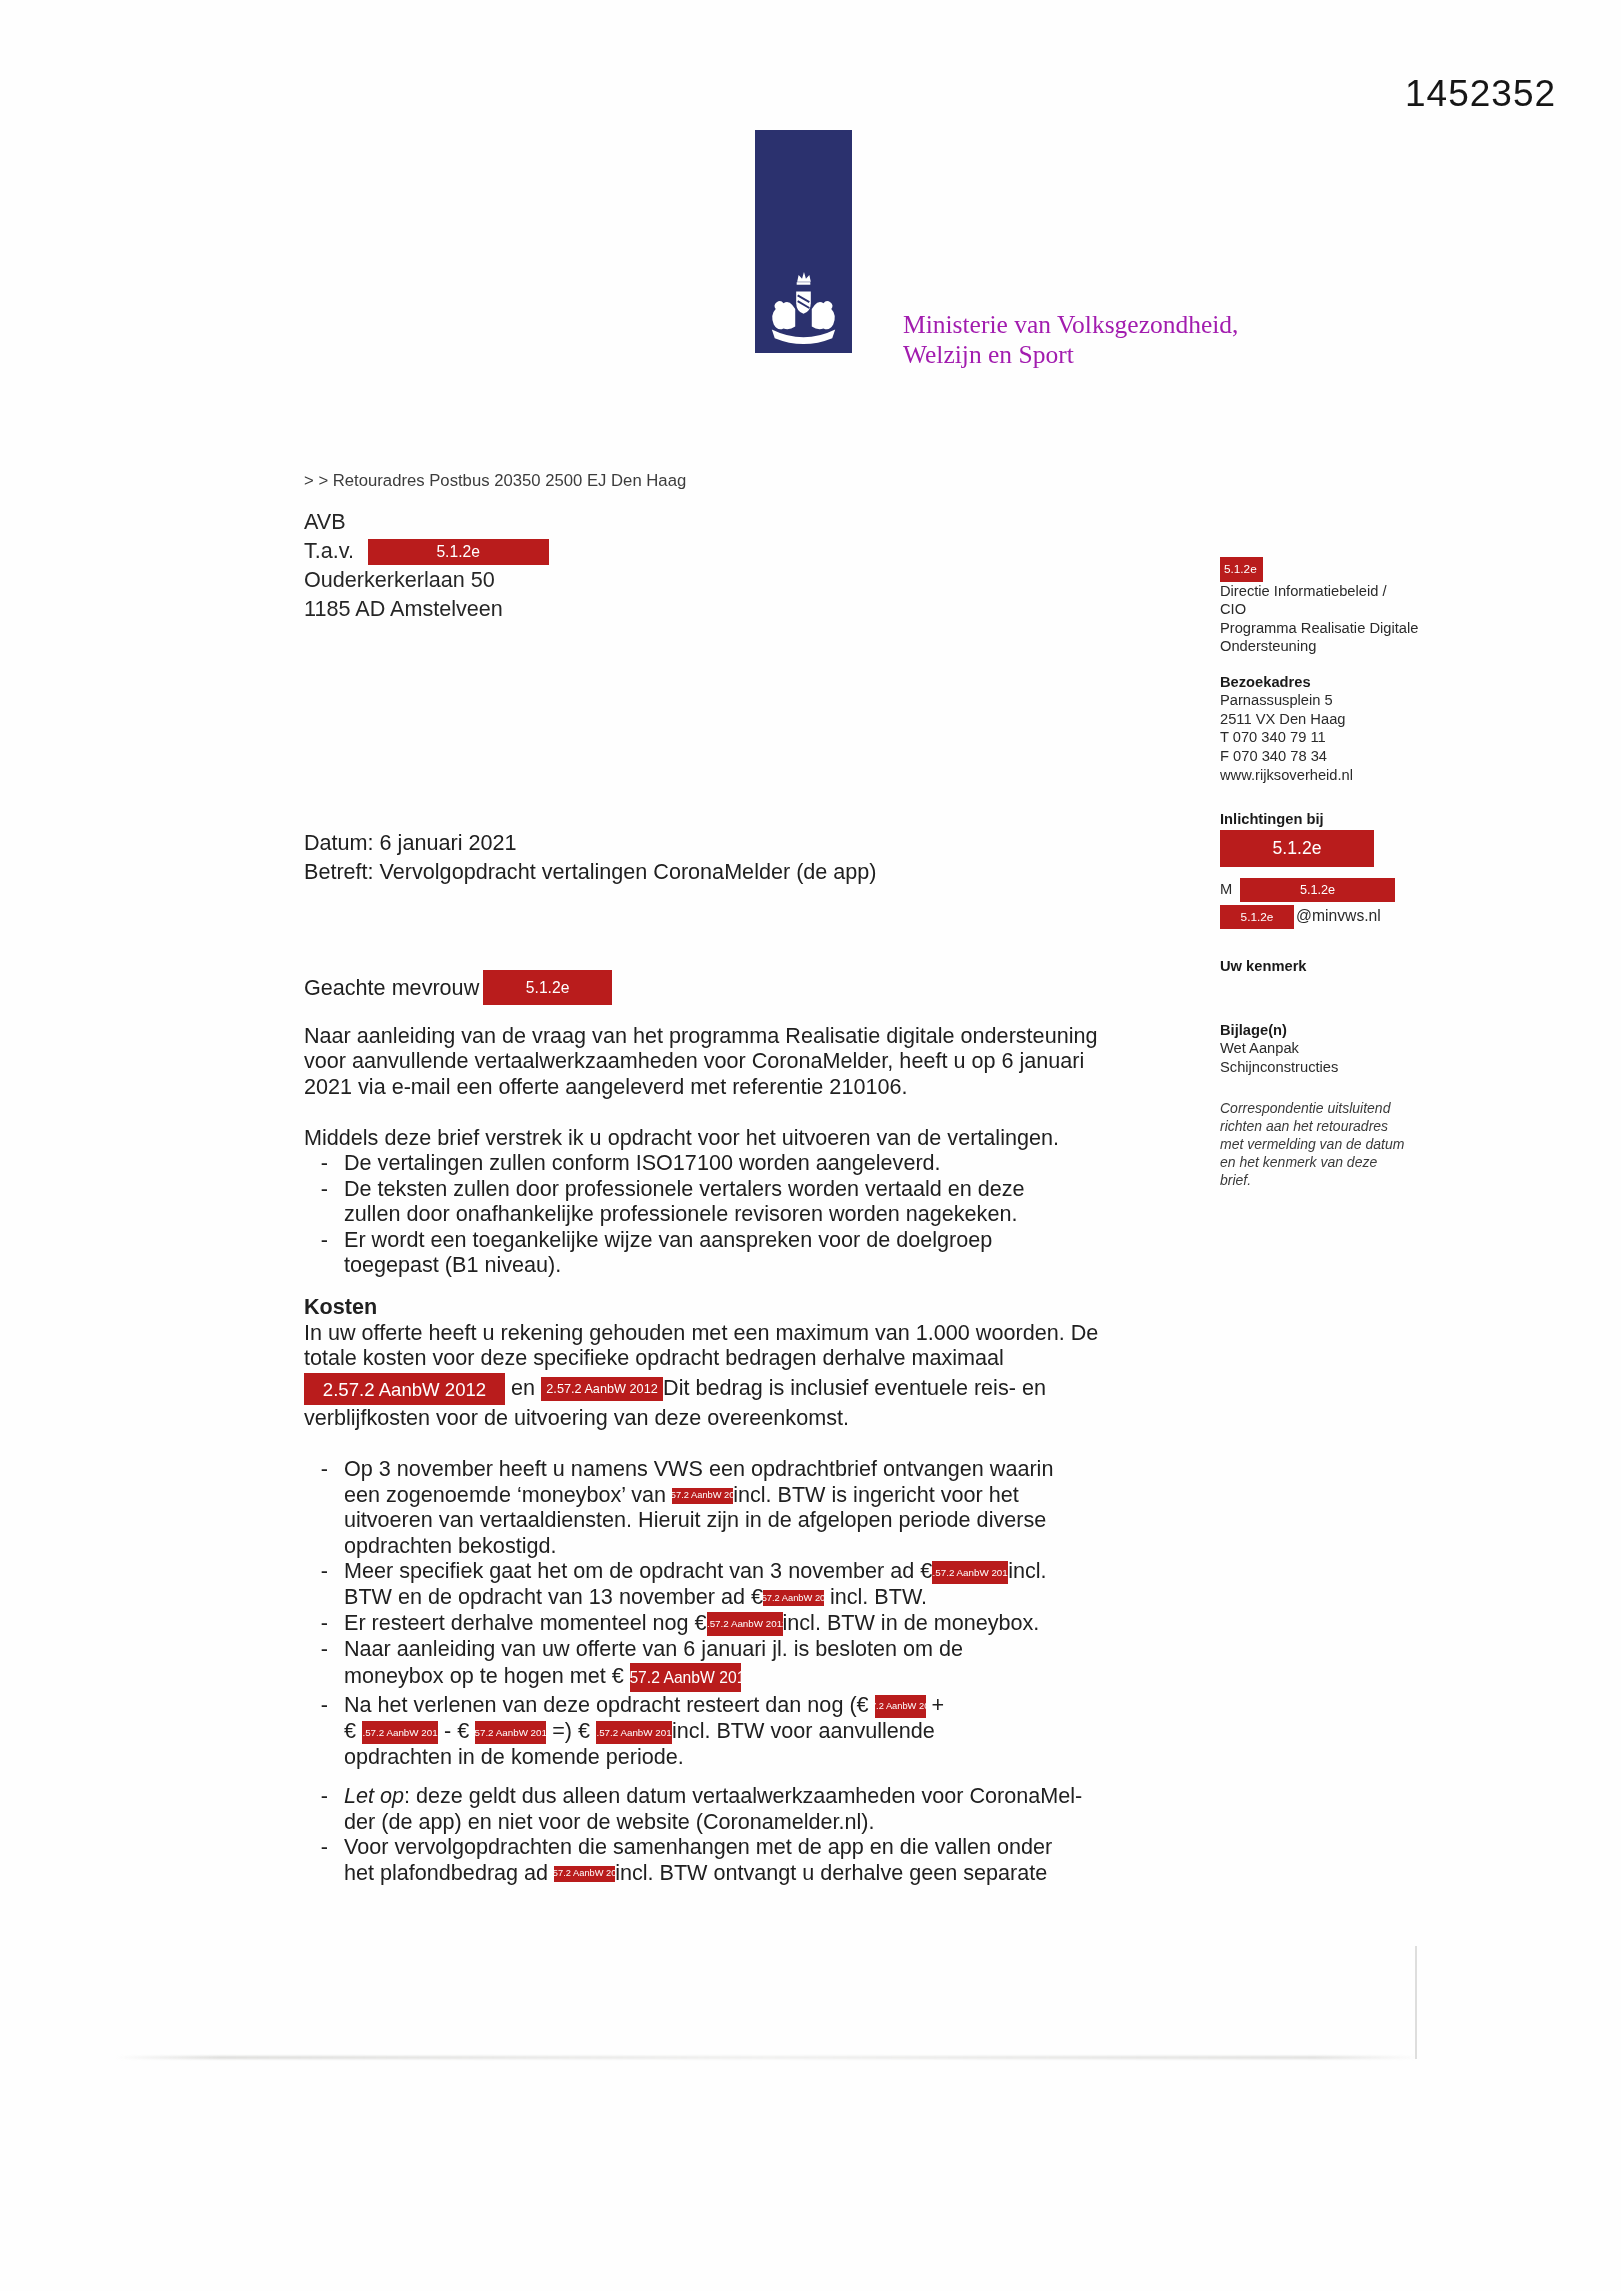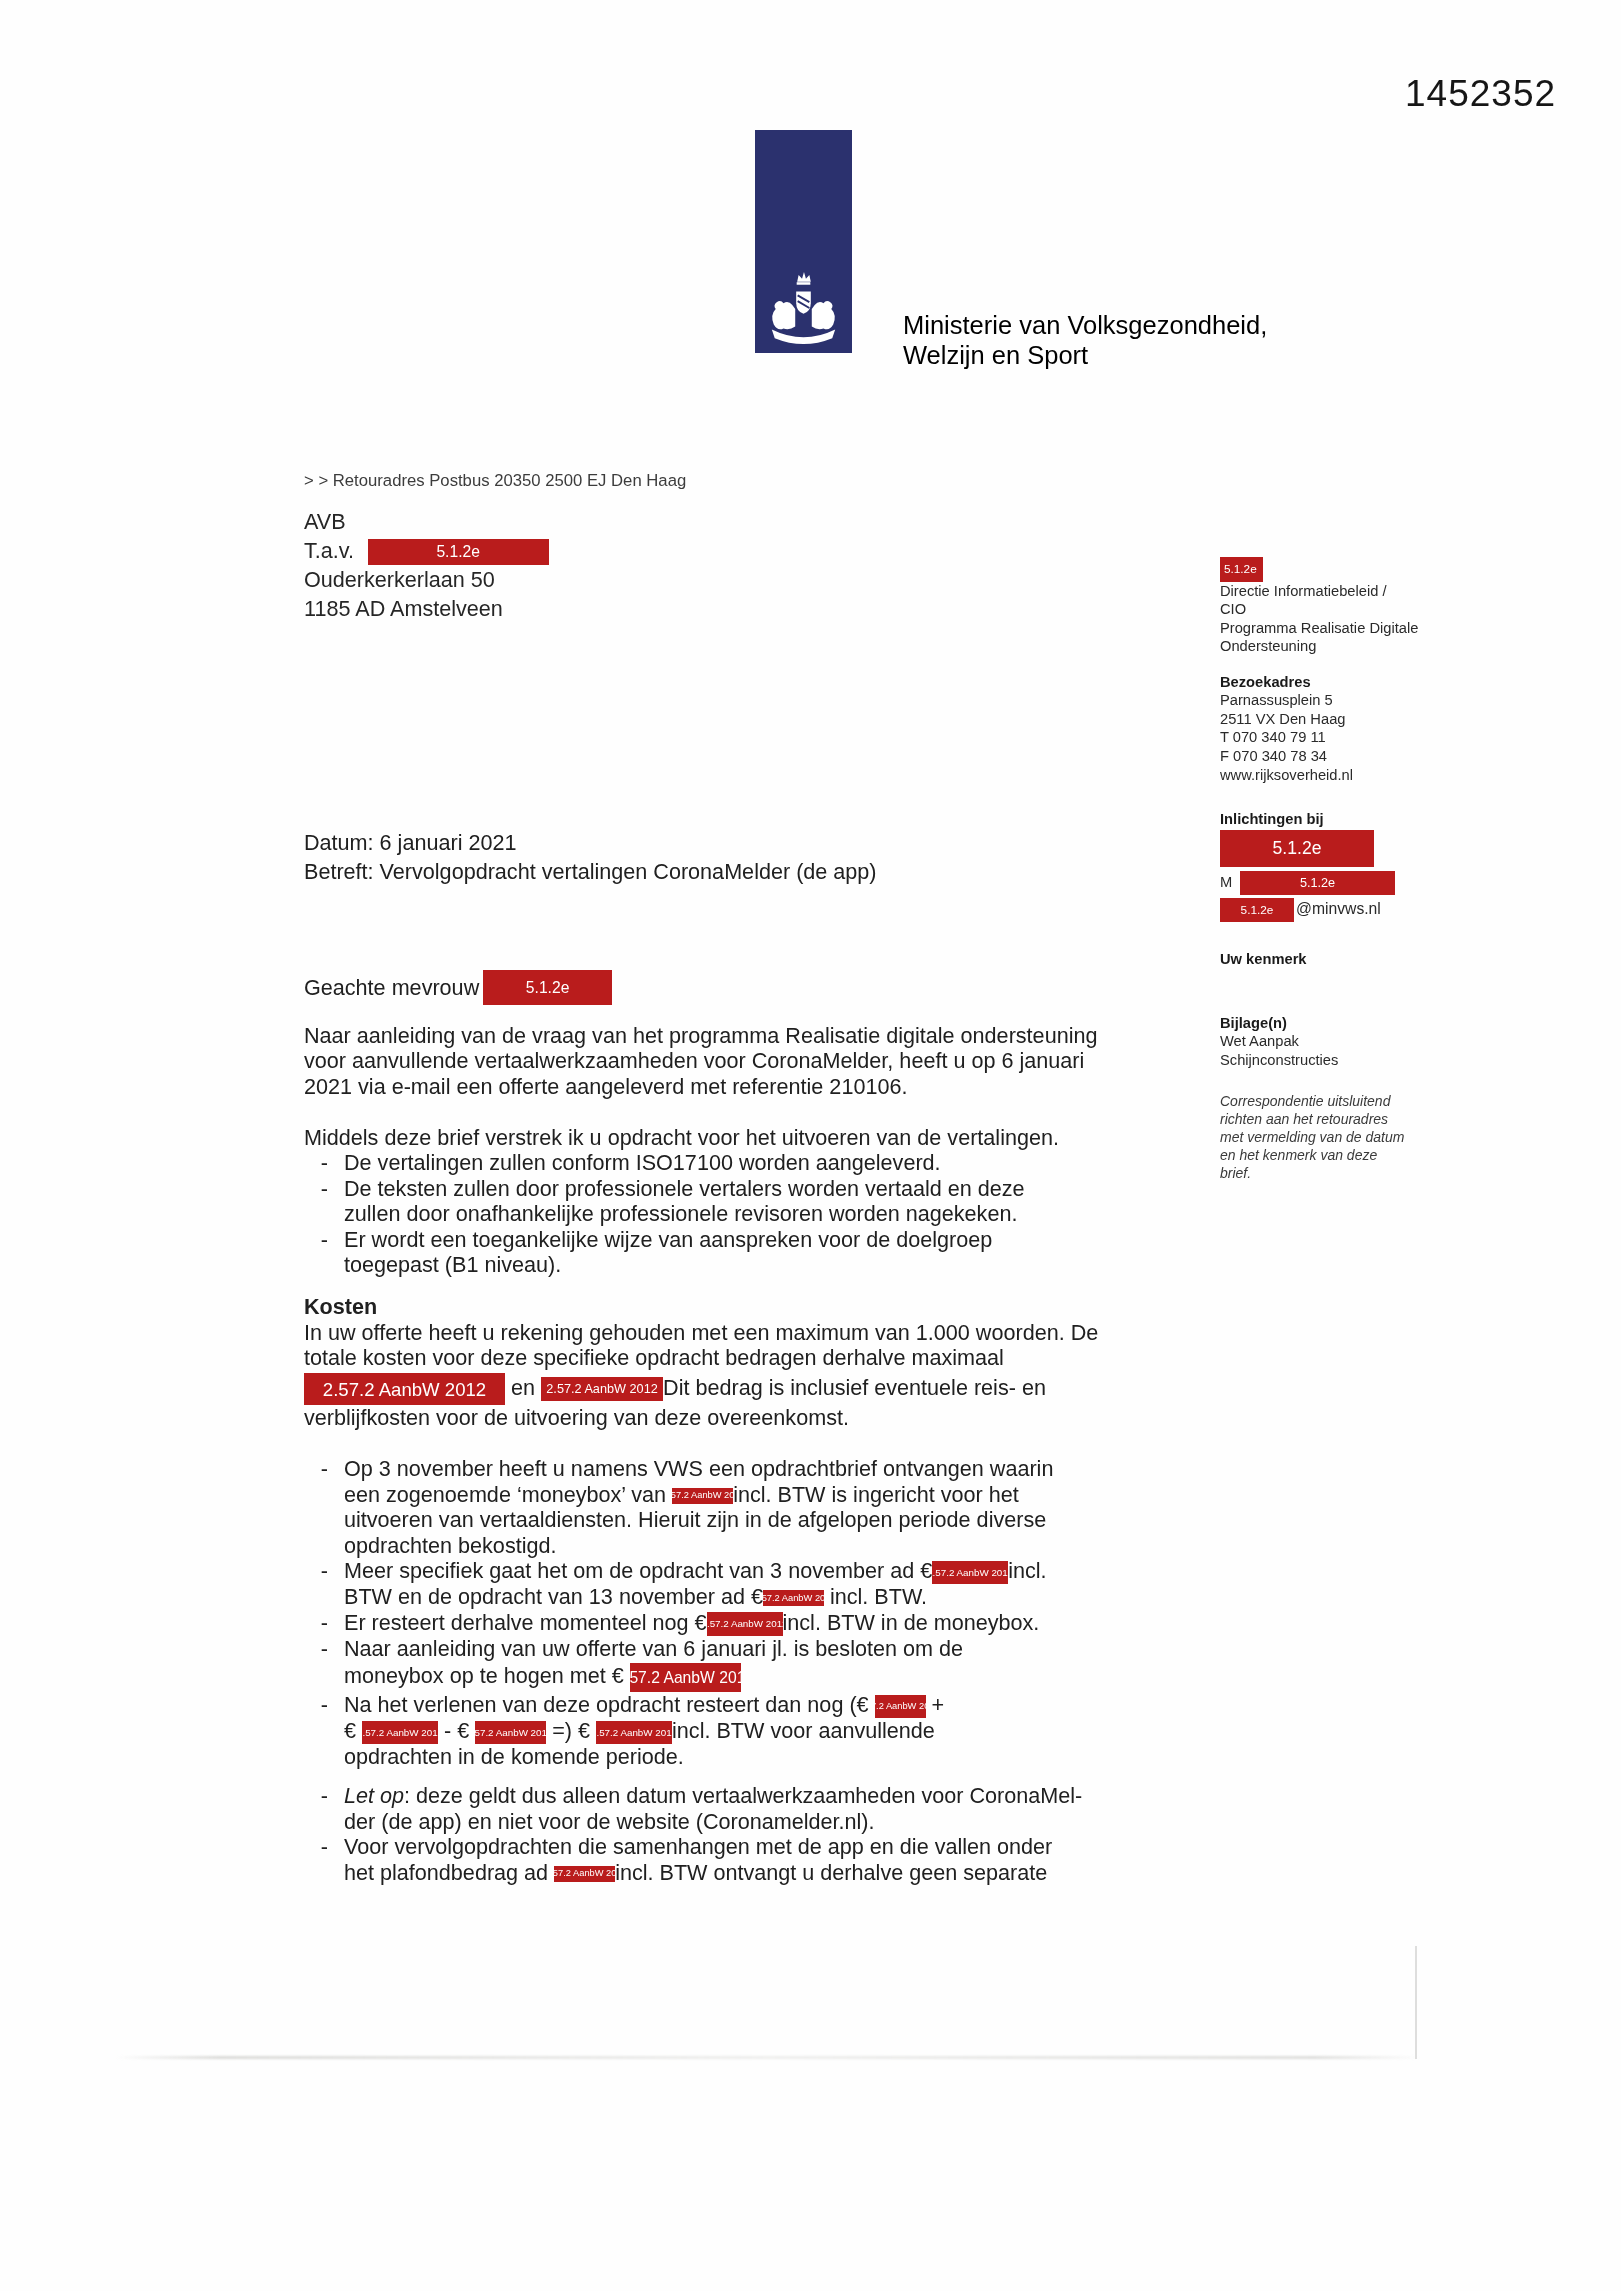--- a/index.html
+++ b/index.html
@@ -8,21 +8,21 @@
     font-family:"Liberation Sans",sans-serif;color:#1e1e1e;
   }
   
   #docnum{position:absolute;left:1405px;top:73px;font-size:37px;letter-spacing:1px;color:#161616;}
   
   #logobar{position:absolute;left:755px;top:130px;width:97px;height:223px;}
   #logobar .bar{position:absolute;inset:0;}
   #logobar svg{position:absolute;left:9.8px;bottom:4.9px;}
   #ministry{
     position:absolute;left:903px;top:310px;
-    font-family:Liberation Sans, sans-serif;font-size:25.5px;line-height:30px;color:#000000;
+    font-family:Liberation Serif, serif;font-size:25.5px;line-height:30px;color:#a21caf;
   }
   
   #addr{position:absolute;left:304px;top:471px;font-size:21.6px;color:#262626;}
   #addr .retour{font-size:16.7px;color:#3c3c3c;margin-bottom:15.7px;}
   #addr .ln{line-height:29px;white-space:nowrap;}
   
   #sidebar{position:absolute;left:1220px;top:557px;width:221px;font-size:14.7px;line-height:18.6px;color:#2a2a2a;}
   #sidebar .bold{font-weight:700;color:#1a1a1a;}
   #sidebar .note{font-style:italic;font-size:14px;line-height:18px;color:#3a3a3a;}
   
@@ -104,21 +104,21 @@
 
     <div class="bold" style="margin-top:16.7px;">Bezoekadres</div>
     <div>Parnassusplein 5</div>
     <div>2511 VX Den Haag</div>
     <div>T  070 340 79 11</div>
     <div>F  070 340 78 34</div>
     <div>www.rijksoverheid.nl</div>
 
     <div class="bold" style="margin-top:25.5px;">Inlichtingen bij</div>
     <div style="margin-top:2px;"><span class="rd rd-sb2">5.1.2e</span></div>
-    <div style="margin-top:4px;"><span>M</span><span class="rd rd-sb3">5.1.2e</span></div>
+    <div style="margin-top:11px;"><span>M</span><span class="rd rd-sb3">5.1.2e</span></div>
     <div style="margin-top:2.9px;font-size:15.7px;"><span class="rd rd-sb4">5.1.2e</span><span>@minvws.nl</span></div>
 
     <div class="bold" style="margin-top:28px;">Uw kenmerk</div>
 
     <div class="bold" style="margin-top:45px;">Bijlage(n)</div>
     <div>Wet Aanpak</div>
     <div>Schijnconstructies</div>
 
     <div class="note" style="margin-top:22.5px;">
       <div>Correspondentie uitsluitend</div>

